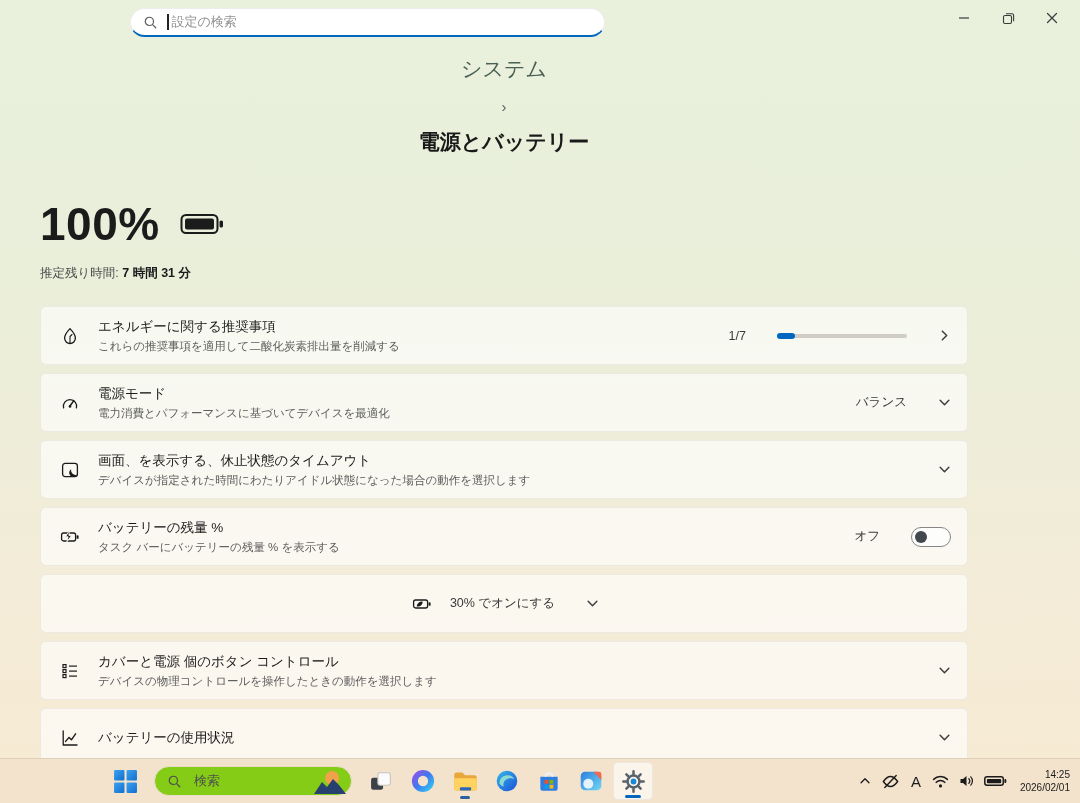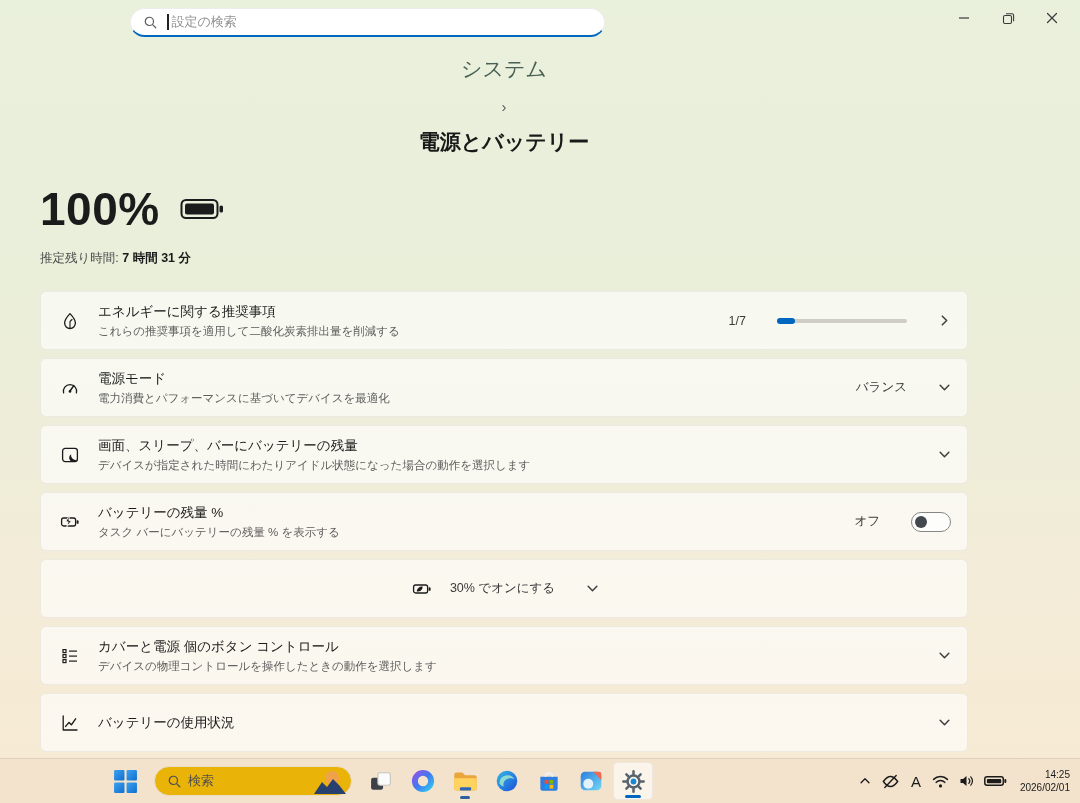--- a/index.html
+++ b/index.html
@@ -23,21 +23,21 @@
   .searchbox .caret{ width:1.5px; height:16px; background:#222; margin:0 3px 0 9px; }
   .search-ph{ color:#909090; font-size:13px; }
   .win-controls{ position:absolute; right:6px; top:0; display:flex; }
   .win-btn{ width:44px; height:36px; display:flex; align-items:center; justify-content:center; }
   
   .content{ margin-left:40px; width:928px; }
   .breadcrumb{ display:flex; align-items:center; gap:13px; padding-top:11px; font-size:21px;flex-direction:column; }
   .crumb-parent{ color:#4a6054; cursor:default; }
   .crumb-sep{ color:#5a5a5a; font-size:15px; padding-top:2px; }
   .crumb-current{ font-weight:700; color:#191919; }
-  .hero{ display:flex; align-items:center; gap:20px; margin-top:25px; height:56px; }
+  .hero{ display:flex; align-items:center; gap:20px; margin-top:40px; height:56px; }
   .hero-percent{ font-size:46px; font-weight:700; letter-spacing:0.5px; }
   .estimate{ margin-top:13px; font-size:12.5px; color:#4c4c4c; }
   .estimate .est-val{ color:#1b1b1b; font-weight:700; }
   .cards{ margin-top:24px; }
   .card{
     height:59px; background:rgba(255,255,255,0.62);
     border:1px solid rgba(0,0,0,0.06); border-radius:6px;
     margin-bottom:8px; display:flex; align-items:center;
     padding:0 16px 0 18px;
     justify-content:center;
@@ -58,22 +58,22 @@
   
   .taskbar{ position:absolute; left:0; bottom:0; width:1080px; height:45px;
     background:#f3e3cd; border-top:1px solid rgba(0,0,0,0.08); }
   .tb-cluster{ position:absolute; left:104px; top:0; height:44px; display:flex; align-items:center; }
   .tb-item{ width:40px; height:38px; display:flex; align-items:center; justify-content:center;
     position:relative; border-radius:5px; margin:0 1px; cursor:pointer; }
   .tb-item.active{ background:rgba(255,255,255,0.6); border:1px solid rgba(0,0,0,0.05); }
   .run-dot{ position:absolute; bottom:1px; left:50%; transform:translateX(-50%);
     width:10px; height:3px; border-radius:2px; background:#2d5f9e; }
   .tb-item.active .run-dot{ width:16px; background:#0067c0; }
-  .tb-search{ width:198px; height:30px; background:#eab308; border:1px solid #e9ddca; border-radius:15px;
-    display:flex; align-items:center; padding:0 3px 0 12px; margin:0 8px; gap:6px; cursor:pointer; }
+  .tb-search{ width:198px; height:30px; background:#84cc16; border:1px solid #e9ddca; border-radius:15px;
+    display:flex; align-items:center; padding:0 3px 0 12px; margin:0 8px; gap:12px; cursor:pointer; }
   .tb-search-label{ font-size:13px; color:#4f4f4f; flex:1; }
   .tb-tray{ position:absolute; right:10px; top:0; height:44px; display:flex; align-items:center; gap:9px; }
   .tray-item{ display:flex; align-items:center; justify-content:center; cursor:pointer; }
   .ime{ font-size:15px; color:#1b1b1b; padding:0 2px; }
   .clock{ text-align:right; font-size:10px; line-height:1.3; color:#1b1b1b; margin-left:4px; }
 </style>
 </head>
 <body>
 
 <div class="screen">
@@ -182,21 +182,21 @@
       </div>
 
       <div class="card">
         <span class="card-icon">
           <svg width="20" height="20" viewBox="0 0 20 20">
               <rect x="2.6" y="3.4" width="14.8" height="13.2" rx="2.6" fill="none" stroke="#1b1b1b" stroke-width="1.3"></rect>
               <path d="M11.2 9.2 a4.1 4.1 0 1 0 5.6 5.6 a4.6 4.6 0 0 1 -5.6 -5.6 Z" fill="#1b1b1b"></path>
             </svg>
         </span>
         <span class="card-text">
-          <div class="card-title">画面、スリープ、バーにバッテリーの残量</div>
+          <div class="card-title">画面、を表示する、休止状態のタイムアウト</div>
           <div class="card-sub">デバイスが指定された時間にわたりアイドル状態になった場合の動作を選択します</div>
         </span>
         <span class="card-right">
           <span style="display:flex;">
             <svg width="13" height="13" viewBox="0 0 12 12">
                 <path d="M2 4 l4 4 4-4" fill="none" stroke="#3f3f3f" stroke-width="1.4" stroke-linecap="round" stroke-linejoin="round"></path>
               </svg>
           </span>
         </span>
       </div>

